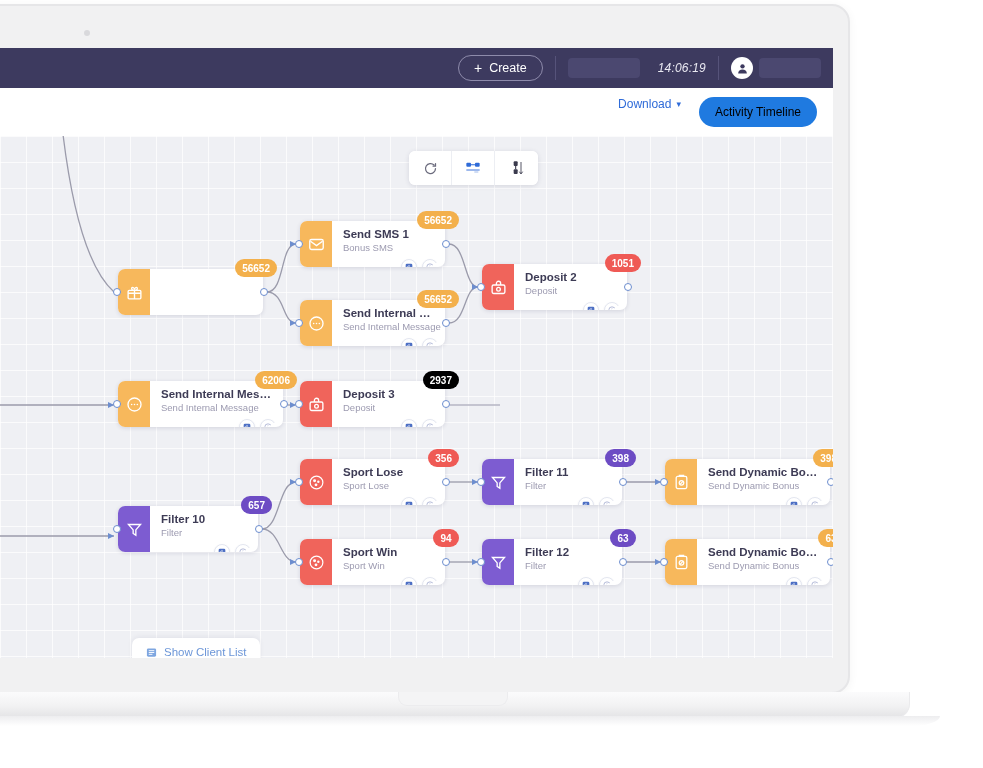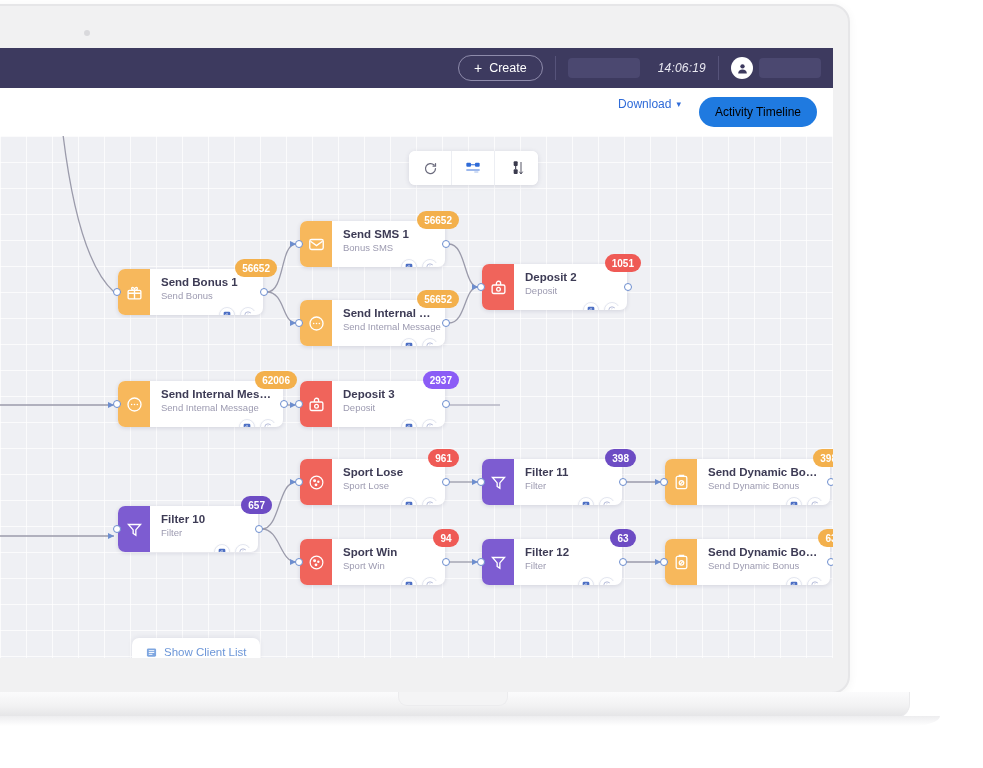--- a/index.html
+++ b/index.html
@@ -311,39 +311,20 @@
 
       <div id="node-layer">
           <div class="node" style="left: 378px; top: 133px; width: 145px;">
             <div class="node-icon" style="background:#f7b85c">
               <svg viewBox="0 0 24 24" fill="none" stroke="#fff" stroke-width="1.9">
                 <rect x="3" y="9" width="18" height="12" rx="1.5"></rect>
                 <path d="M3 13h18M12 9v12"></path>
                 <path d="M12 9C10 9 8 8 8 6.2S10 4 12 6.8C14 4 16 4.4 16 6.2S14 9 12 9z"></path>
               </svg>
             </div>
-            <div class="node-body" style="width:113px">
-              <div class="node-title">Send Bonus 1</div>
-              <div class="node-sub">Send Bonus</div>
-              <div class="node-actions">
-                <span class="mini">
-                  <svg viewBox="0 0 24 24">
-                    <rect x="2" y="2" width="20" height="20" rx="4" fill="#4d6fc4"></rect>
-                    <path d="M7 16V11M12 16V7M17 16v-3" stroke="#fff" stroke-width="2.4" stroke-linecap="round"></path>
-                  </svg>
-                </span>
-                <span class="mini">
-                  <svg viewBox="0 0 24 24" fill="none" stroke="#8f98c4" stroke-width="2">
-                    <circle cx="12" cy="12" r="9.5"></circle>
-                    <path d="M12 10.5v6" stroke-linecap="round"></path>
-                    <circle cx="12" cy="7.2" r="1.2" fill="#8f98c4" stroke="none"></circle>
-                  </svg>
-                </span>
-              </div>
-            </div>
             <div class="badge" style="background:#f3b04c">56652</div>
             <span class="port in"></span>
             <span class="port out"></span>
           </div>
           <div class="node" style="left: 560px; top: 85px; width: 145px;">
             <div class="node-icon" style="background:#f7b85c">
               <svg viewBox="0 0 24 24" fill="none" stroke="#fff" stroke-width="1.9">
                 <rect x="2.5" y="5" width="19" height="14" rx="2.5"></rect>
                 <path d="M3.5 7.5 12 13.5l8.5-6"></path>
               </svg>
@@ -486,21 +467,21 @@
                 </span>
                 <span class="mini">
                   <svg viewBox="0 0 24 24" fill="none" stroke="#8f98c4" stroke-width="2">
                     <circle cx="12" cy="12" r="9.5"></circle>
                     <path d="M12 10.5v6" stroke-linecap="round"></path>
                     <circle cx="12" cy="7.2" r="1.2" fill="#8f98c4" stroke="none"></circle>
                   </svg>
                 </span>
               </div>
             </div>
-            <div class="badge" style="background:#8b5cf6">2937</div>
+            <div class="badge" style="background:#000000">2937</div>
             <span class="port in"></span>
             <span class="port out"></span>
           </div>
           <div class="node" style="left: 378px; top: 370px; width: 140px;">
             <div class="node-icon" style="background:#7d5cd1">
               <svg viewBox="0 0 24 24" fill="none" stroke="#fff" stroke-width="1.9">
                 <path d="M3.5 5h17l-6.6 7.6V20l-3.8-2.4v-5z"></path>
               </svg>
             </div>
             <div class="node-body" style="width:108px">
@@ -547,21 +528,21 @@
                 </span>
                 <span class="mini">
                   <svg viewBox="0 0 24 24" fill="none" stroke="#8f98c4" stroke-width="2">
                     <circle cx="12" cy="12" r="9.5"></circle>
                     <path d="M12 10.5v6" stroke-linecap="round"></path>
                     <circle cx="12" cy="7.2" r="1.2" fill="#8f98c4" stroke="none"></circle>
                   </svg>
                 </span>
               </div>
             </div>
-            <div class="badge" style="background:#ef5a55">961</div>
+            <div class="badge" style="background:#ef5a55">356</div>
             <span class="port in"></span>
             <span class="port out"></span>
           </div>
           <div class="node" style="left: 560px; top: 403px; width: 145px;">
             <div class="node-icon" style="background:#f0645b">
               <svg viewBox="0 0 24 24" fill="none" stroke="#fff" stroke-width="1.7">
                 <circle cx="12" cy="12" r="9"></circle>
                 <circle cx="9.3" cy="9.6" r="2.1" fill="#fff" stroke="none"></circle>
                 <circle cx="14.6" cy="11" r="1.7" fill="#fff" stroke="none"></circle>
                 <circle cx="11.3" cy="15.3" r="2" fill="#fff" stroke="none"></circle>

